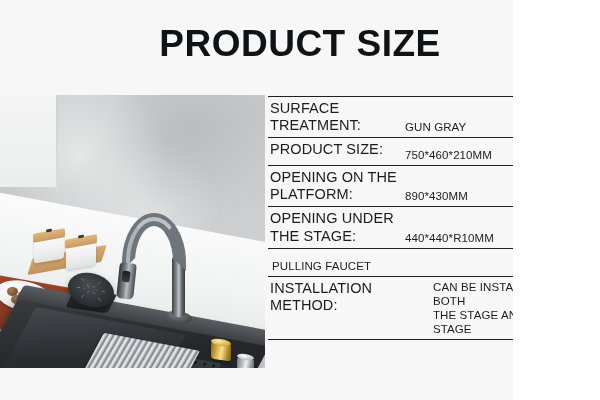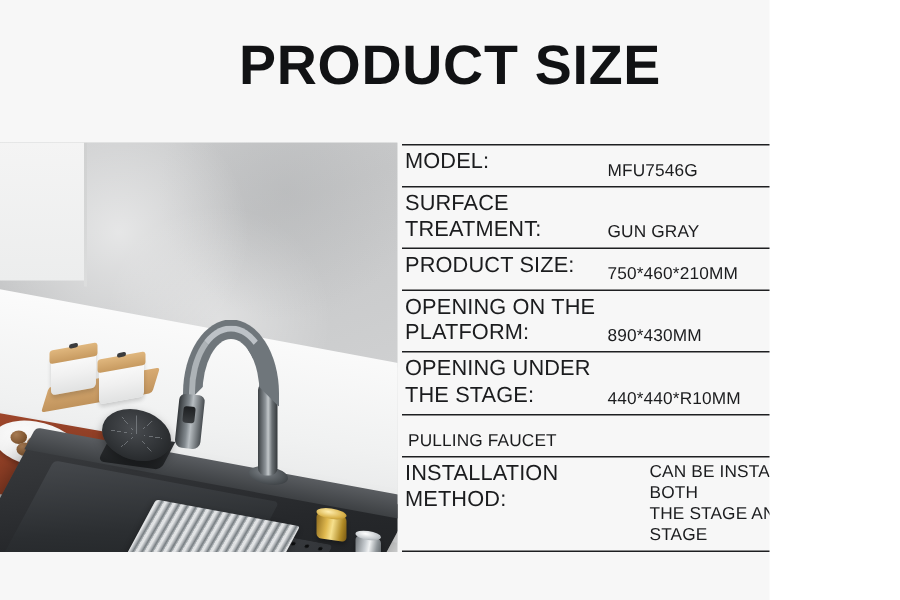--- a/index.html
+++ b/index.html
@@ -385,24 +385,20 @@
     <div class="ph" id="faucet-btn"></div>
 
     <div class="ph" id="gold-disp"></div>
     <div class="ph" id="gold-top"></div>
     <div class="ph" id="chrome-disp"></div>
     <div class="ph" id="chrome-top"></div>
   </div>
 
   <div id="spec-table">
 
-    <div class="spec-row">
-      <div class="spec-label">MODEL:</div>
-      <div class="spec-value">MFU7546G</div>
-    </div>
 
     <div class="spec-row">
       <div class="spec-label">SURFACE TREATMENT:</div>
       <div class="spec-value">GUN GRAY</div>
     </div>
 
     <div class="spec-row">
       <div class="spec-label">PRODUCT SIZE:</div>
       <div class="spec-value">750*460*210MM</div>
     </div>

